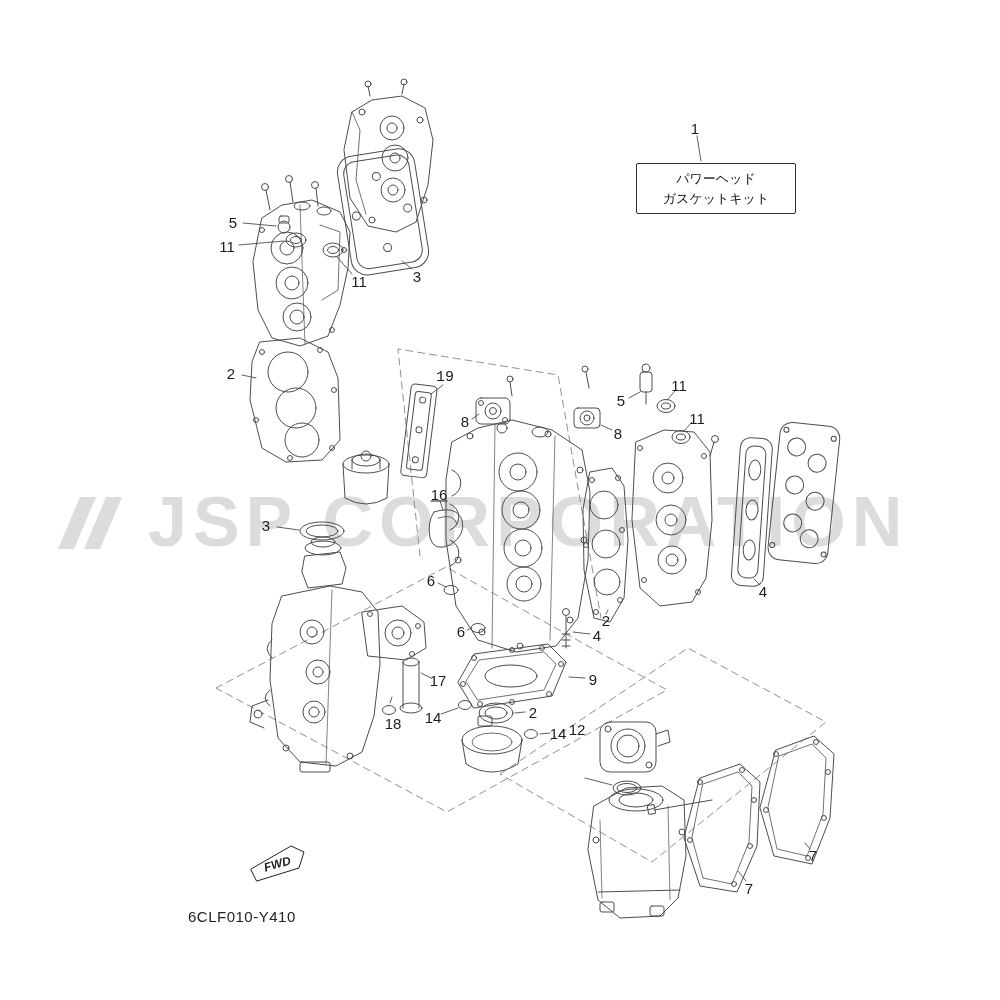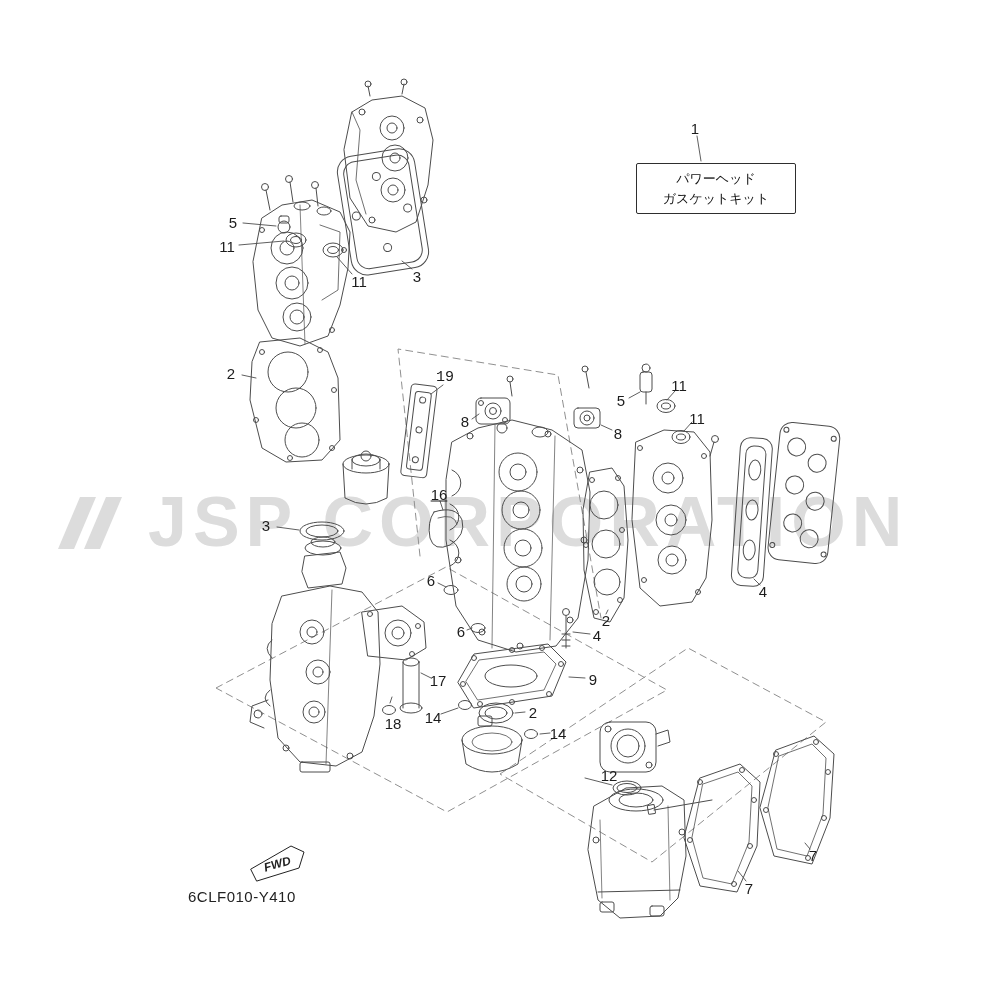--- a/index.html
+++ b/index.html
@@ -7,21 +7,21 @@
          font-family:"Liberation Sans",sans-serif;}
   .watermark{position:absolute;left:50px;top:482px;display:flex;align-items:center;gap:12px;
              color:#dcdcdc;z-index:1;user-select:none;pointer-events:none;}
   .watermark .wm-text{font-size:70px;font-weight:bold;letter-spacing:6px;white-space:nowrap;}
   .diagram-svg{position:absolute;left:0;top:0;z-index:2;}
   .callouts-layer{position:absolute;left:0;top:0;width:1000px;height:1000px;z-index:4;pointer-events:none;}
   .callout{position:absolute;transform:translate(-50%,-50%);font-size:15px;color:#1c1c1c;}
   .label-box{position:absolute;left:636px;top:163px;width:126px;z-index:4;border:1.4px solid #2e2e2e;
              border-radius:2px;background:#fff;padding:5px 16px;text-align:center;font-size:13px;
              line-height:1.5;color:#111;}
-  .drawing-code{position:absolute;left:188px;top:888px;font-size:15px;color:#222;z-index:4;letter-spacing:.5px;}
+  .drawing-code{position:absolute;left:188px;top:908px;font-size:15px;color:#222;z-index:4;letter-spacing:.5px;}
 </style>
 </head>
 <body>
 
 <div class="stage">
 
   <div class="watermark">
     <svg width="86" height="62" viewBox="0 0 86 62">
       <polygon points="8,58 30,6 46,6 24,58" fill="#dcdcdc"></polygon>
       <polygon points="34,58 56,6 72,6 50,58" fill="#dcdcdc"></polygon>
@@ -434,18 +434,18 @@
       <div class="callout" style="left: 461px; top: 631px;">6</div>
       <div class="callout" style="left: 606px; top: 620px;">2</div>
       <div class="callout" style="left: 763px; top: 591px;">4</div>
       <div class="callout" style="left: 597px; top: 635px;">4</div>
       <div class="callout" style="left: 438px; top: 680px; text-align: right;">17</div>
       <div class="callout" style="left: 393px; top: 691px; margin-top: 32px;">18</div>
       <div class="callout" style="left: 593px; top: 679px;">9</div>
       <div class="callout" style="left: 533px; top: 712px;">2</div>
       <div class="callout" style="left: 433px; top: 717px;">14</div>
       <div class="callout" style="left: 558px; top: 733px;">14</div>
-      <div class="callout" style="left: 577px; top: 775px; margin-left: 32px;">12</div>
+      <div class="callout" style="left: 577px; top: 729px;">12</div>
       <div class="callout" style="left: 749px; top: 888px;">7</div>
       <div class="callout" style="left: 813px; top: 855px;">7</div>
     </div>
 
 </div>
 
 </body></html>

